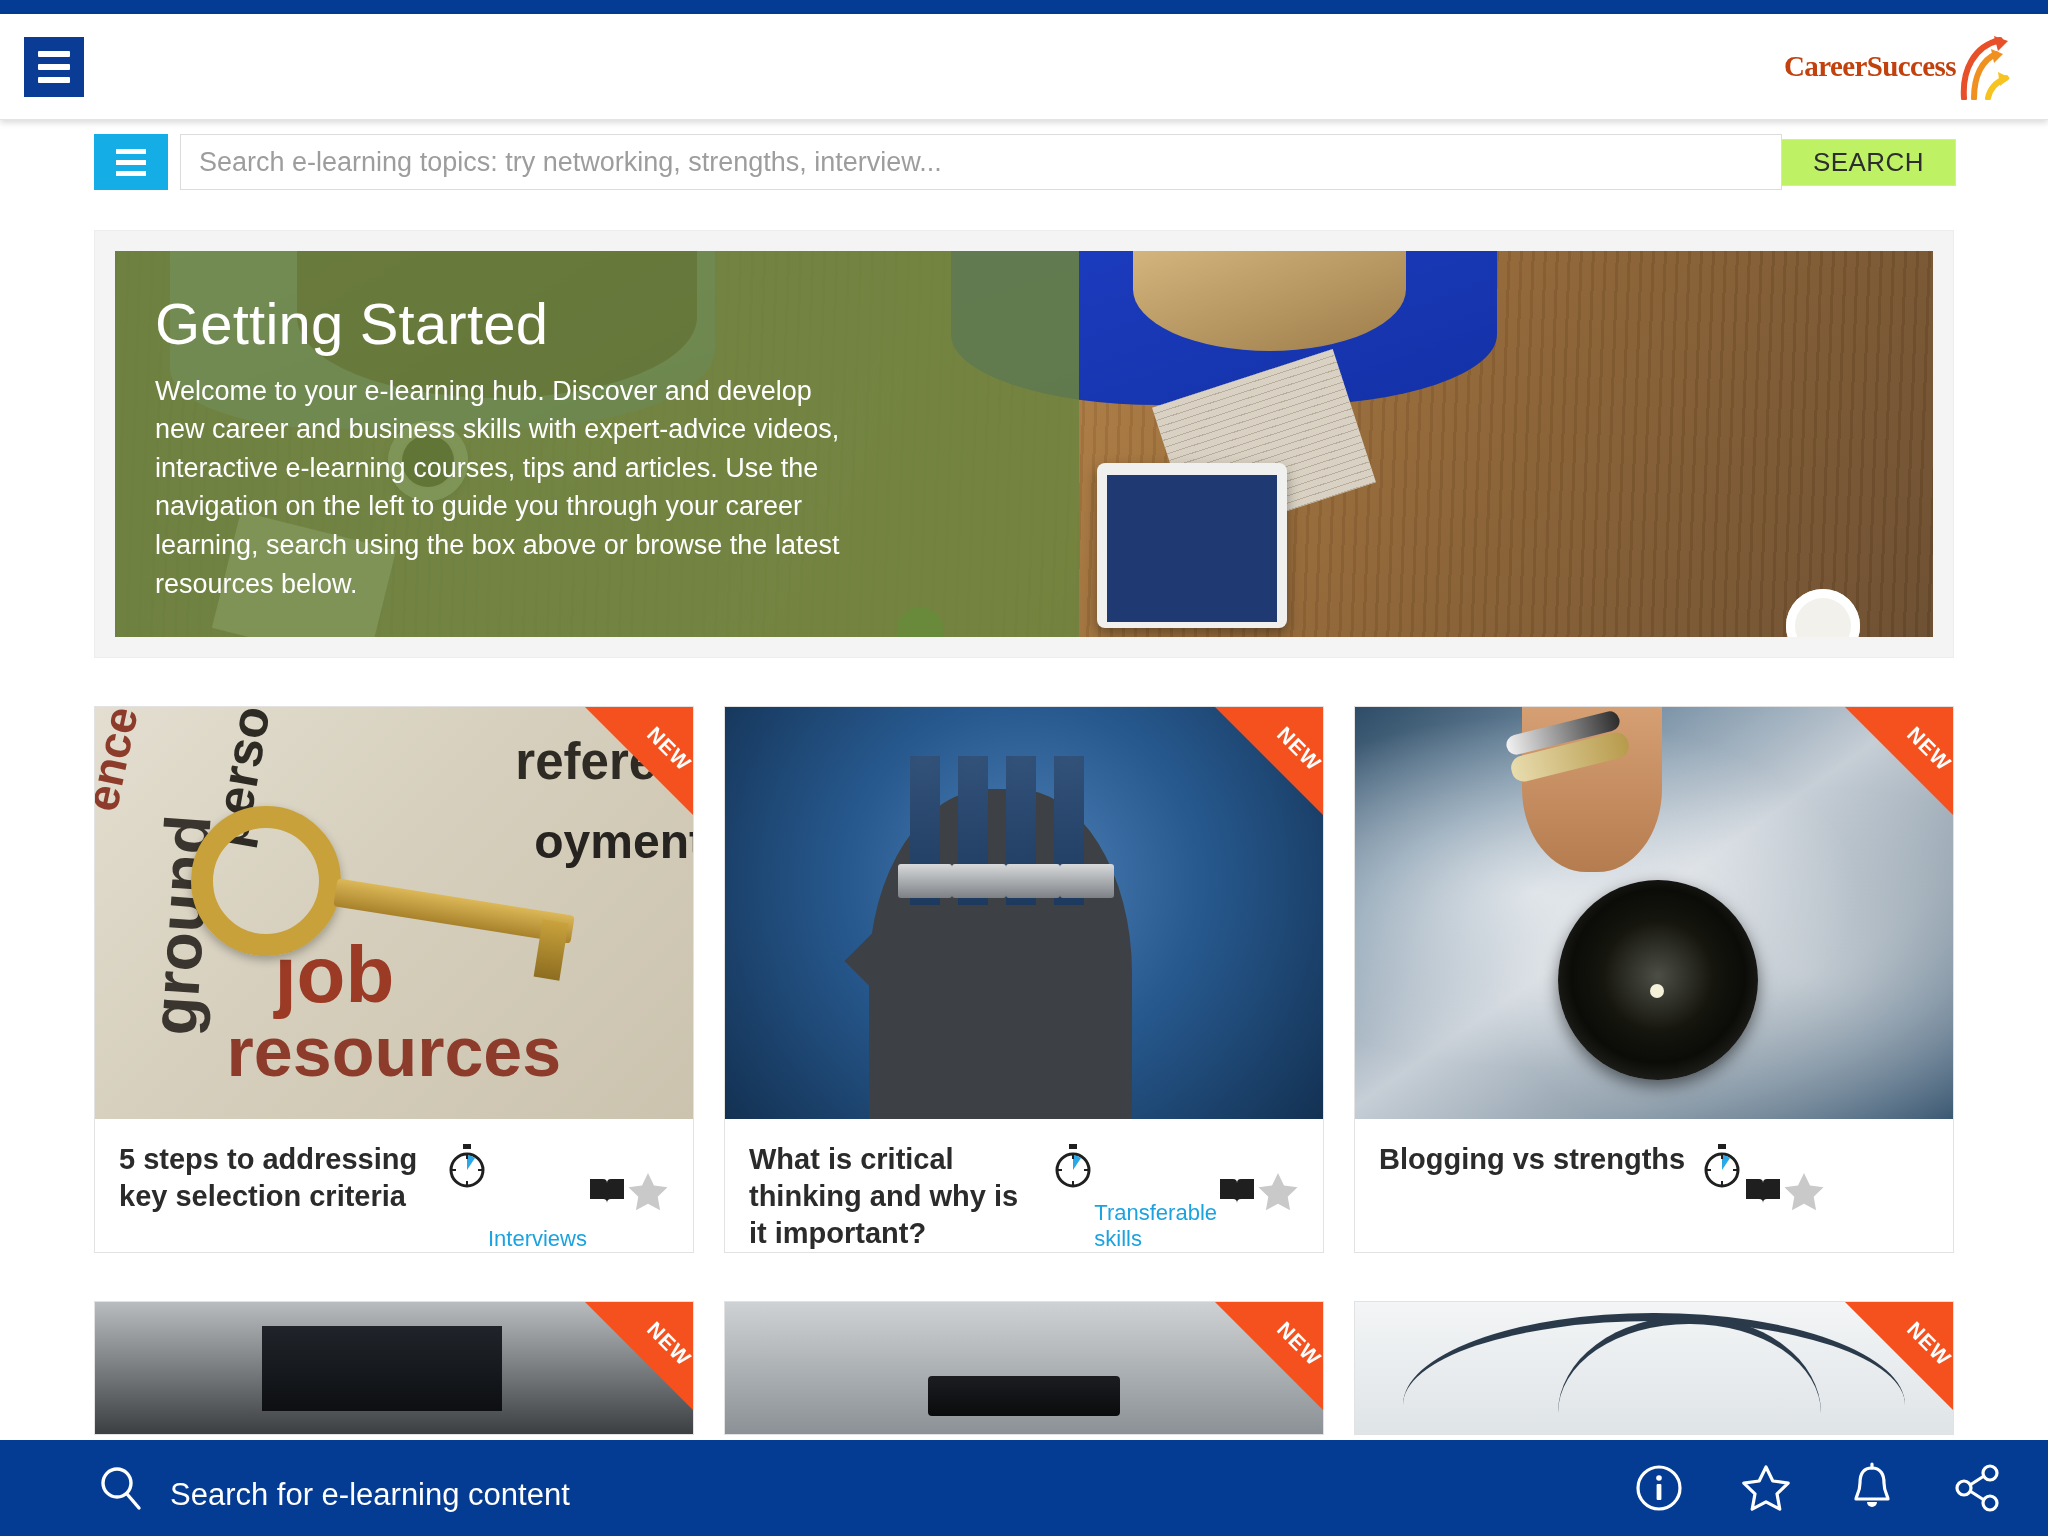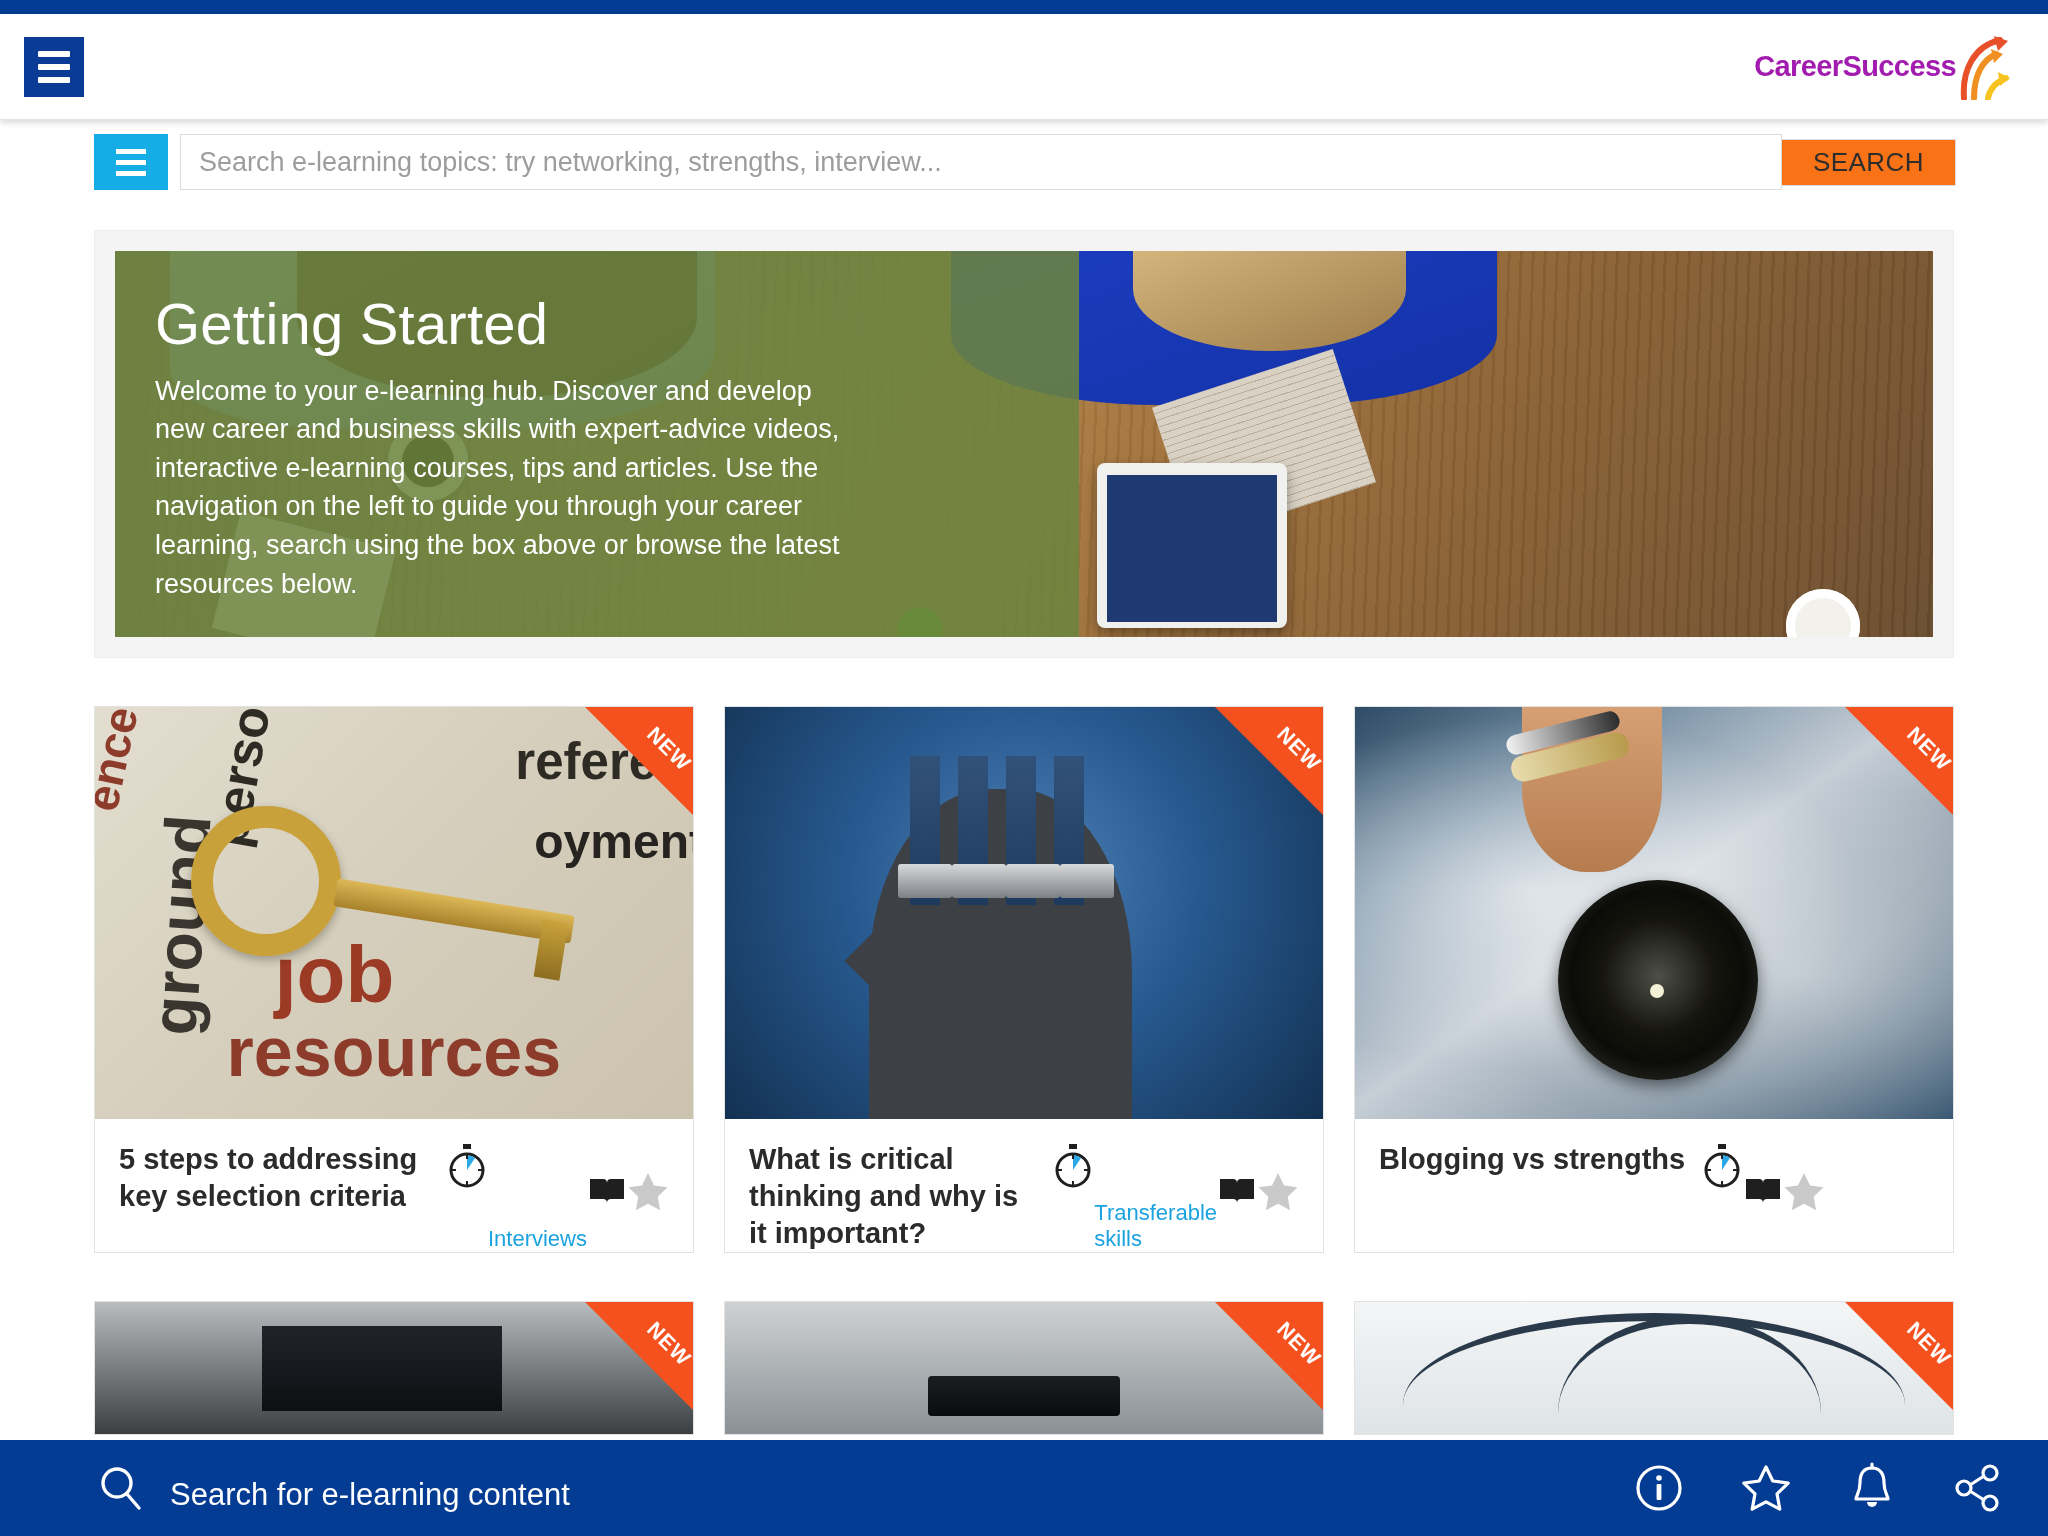--- a/index.html
+++ b/index.html
@@ -40,24 +40,24 @@
   }
   .hamburger-dark span {
     display: block; width: 32px; height: 6px; background: #fff; border-radius: 1px;
   }
   .brand {
     position: absolute; right: 34px; top: 50%;
     transform: translateY(-50%);
     display: flex; align-items: center; gap: 2px;
   }
   .brand-text {
-    font-family: Liberation Sans, sans-serif;
+    font-family: Liberation Serif, serif;
     font-weight: bold;
     font-size: 29px;
-    color: #a21caf;
+    color: #c2410c;
     letter-spacing: -0.6px;
     white-space: nowrap;
   }
   .brand-mark { width: 56px; height: 66px; }
 
   
   .search-row {
     height: 84px;
     background: #ffffff;
     display: flex;
@@ -84,21 +84,21 @@
     background: #fff;
     font-size: 27px;
     font-family: "Liberation Sans", sans-serif;
     color: #3a3a3a;
     padding: 0 18px;
     outline: none;
   }
   .search-input::placeholder { color: #9d9d9d; }
   .search-btn {
     width: 174px; height: 47px;
-    background: #f97316;
+    background: #bef264;
     border: 1px solid #dcdcdc;
     border-left: none;
     font-size: 26px;
     letter-spacing: 0.4px;
     color: #2d2d2d;
     font-family: "Liberation Sans", sans-serif;
     cursor: pointer;
   }
 
   

